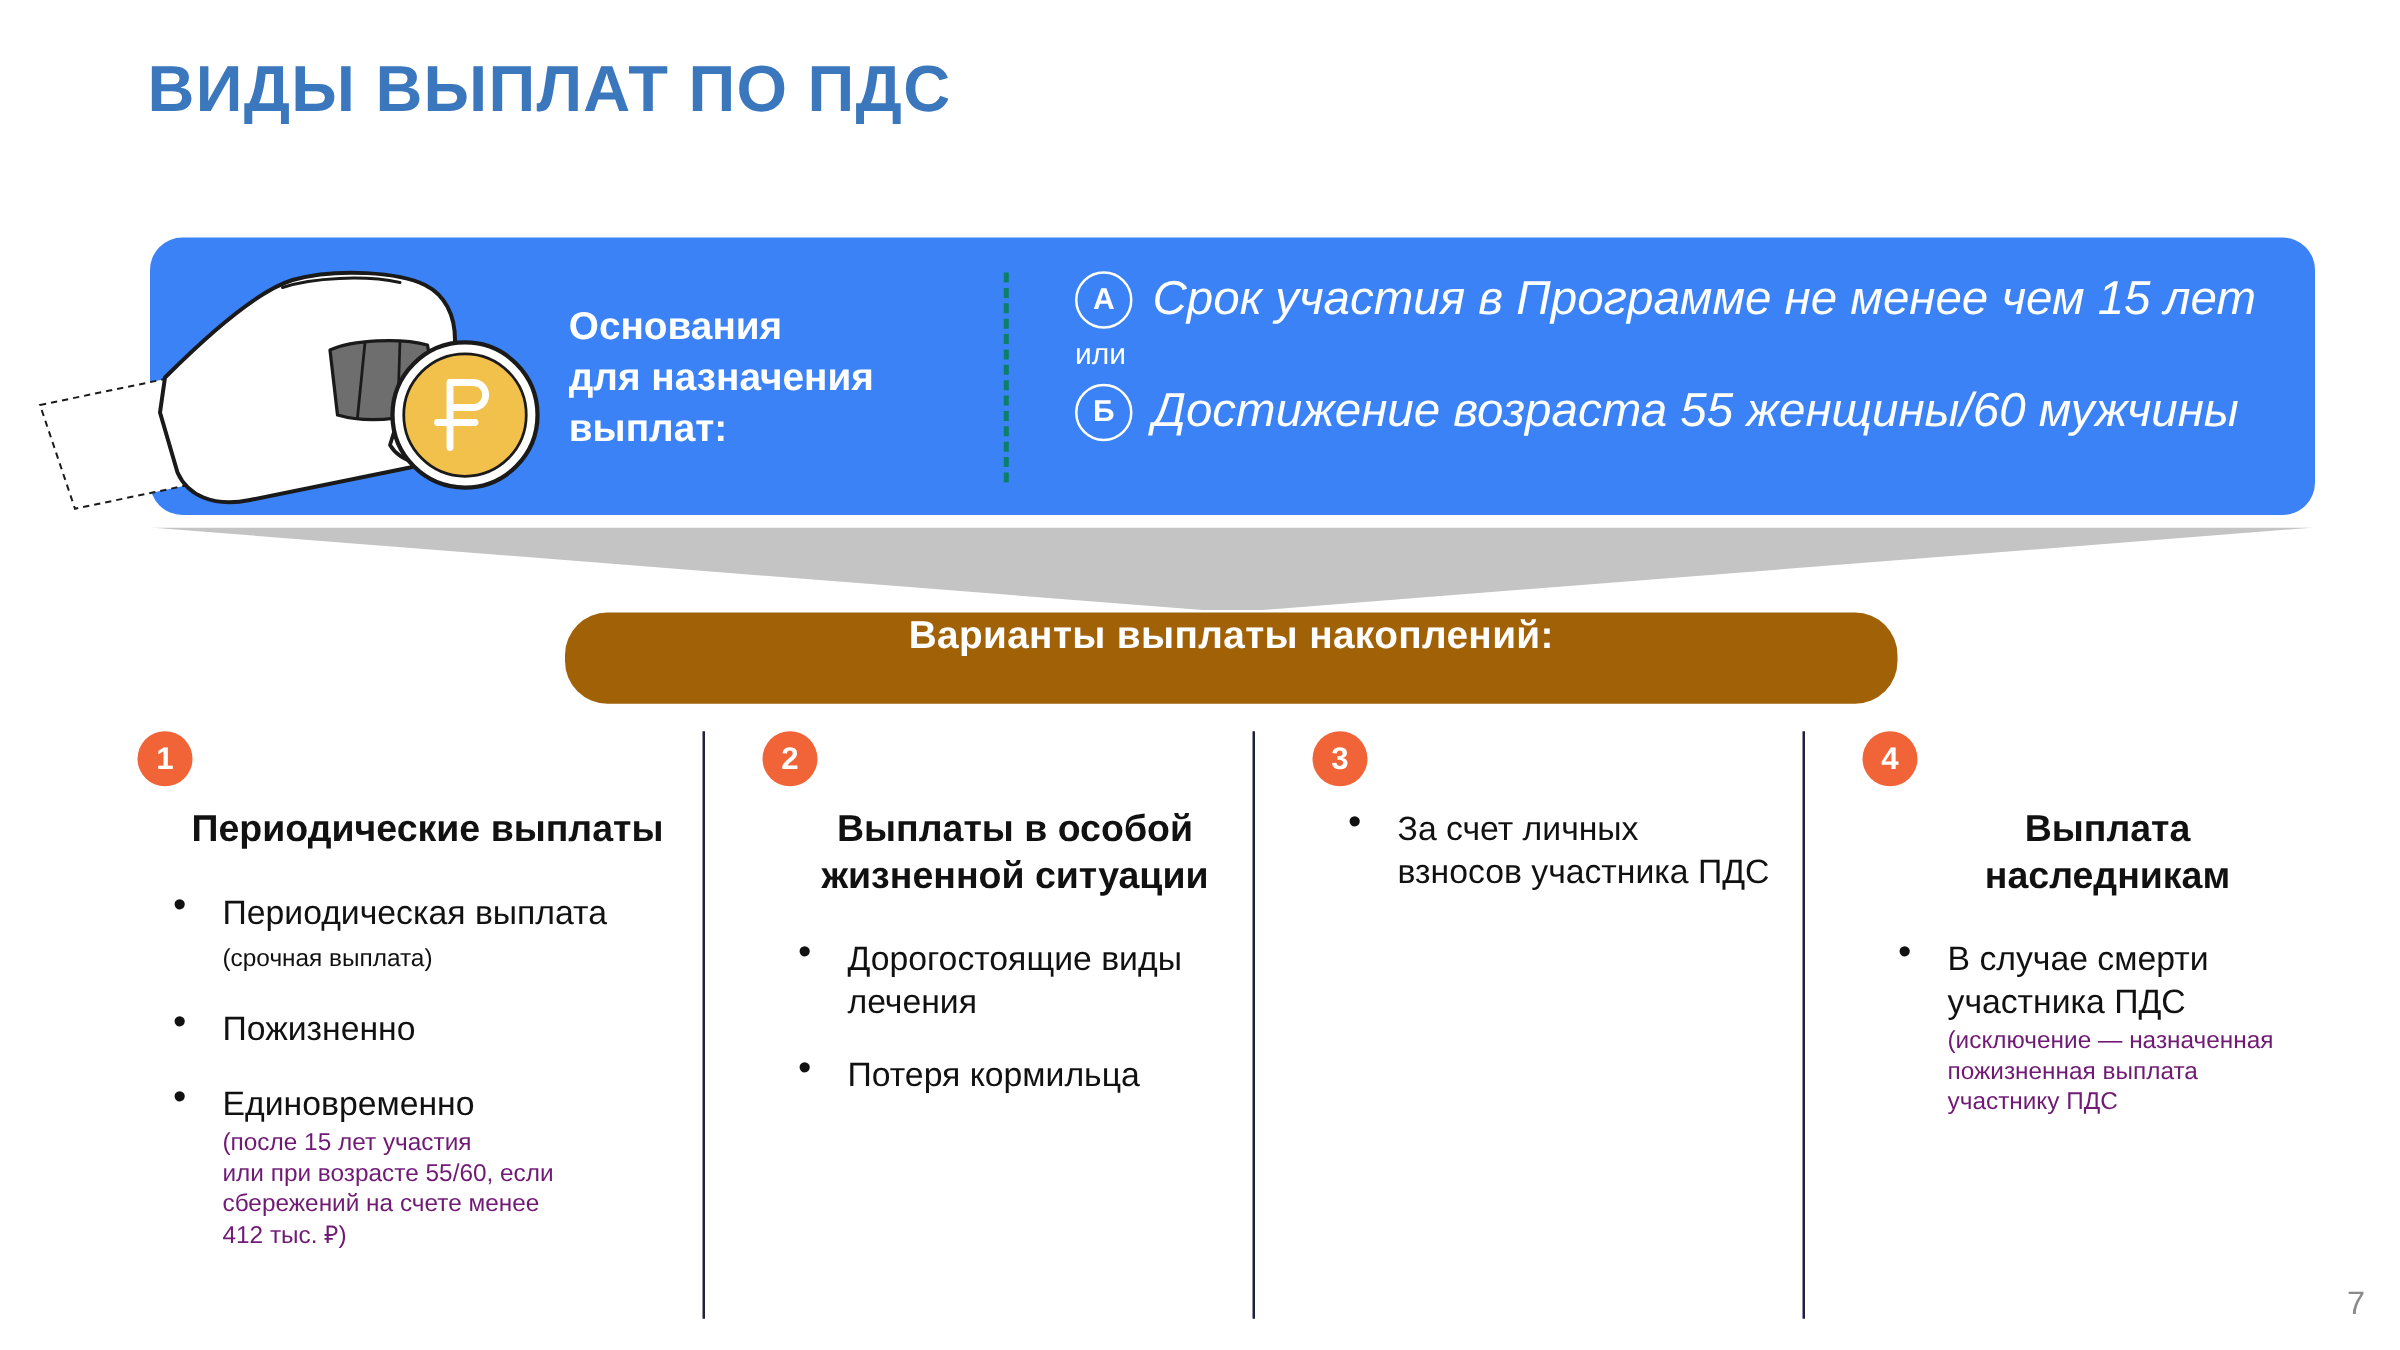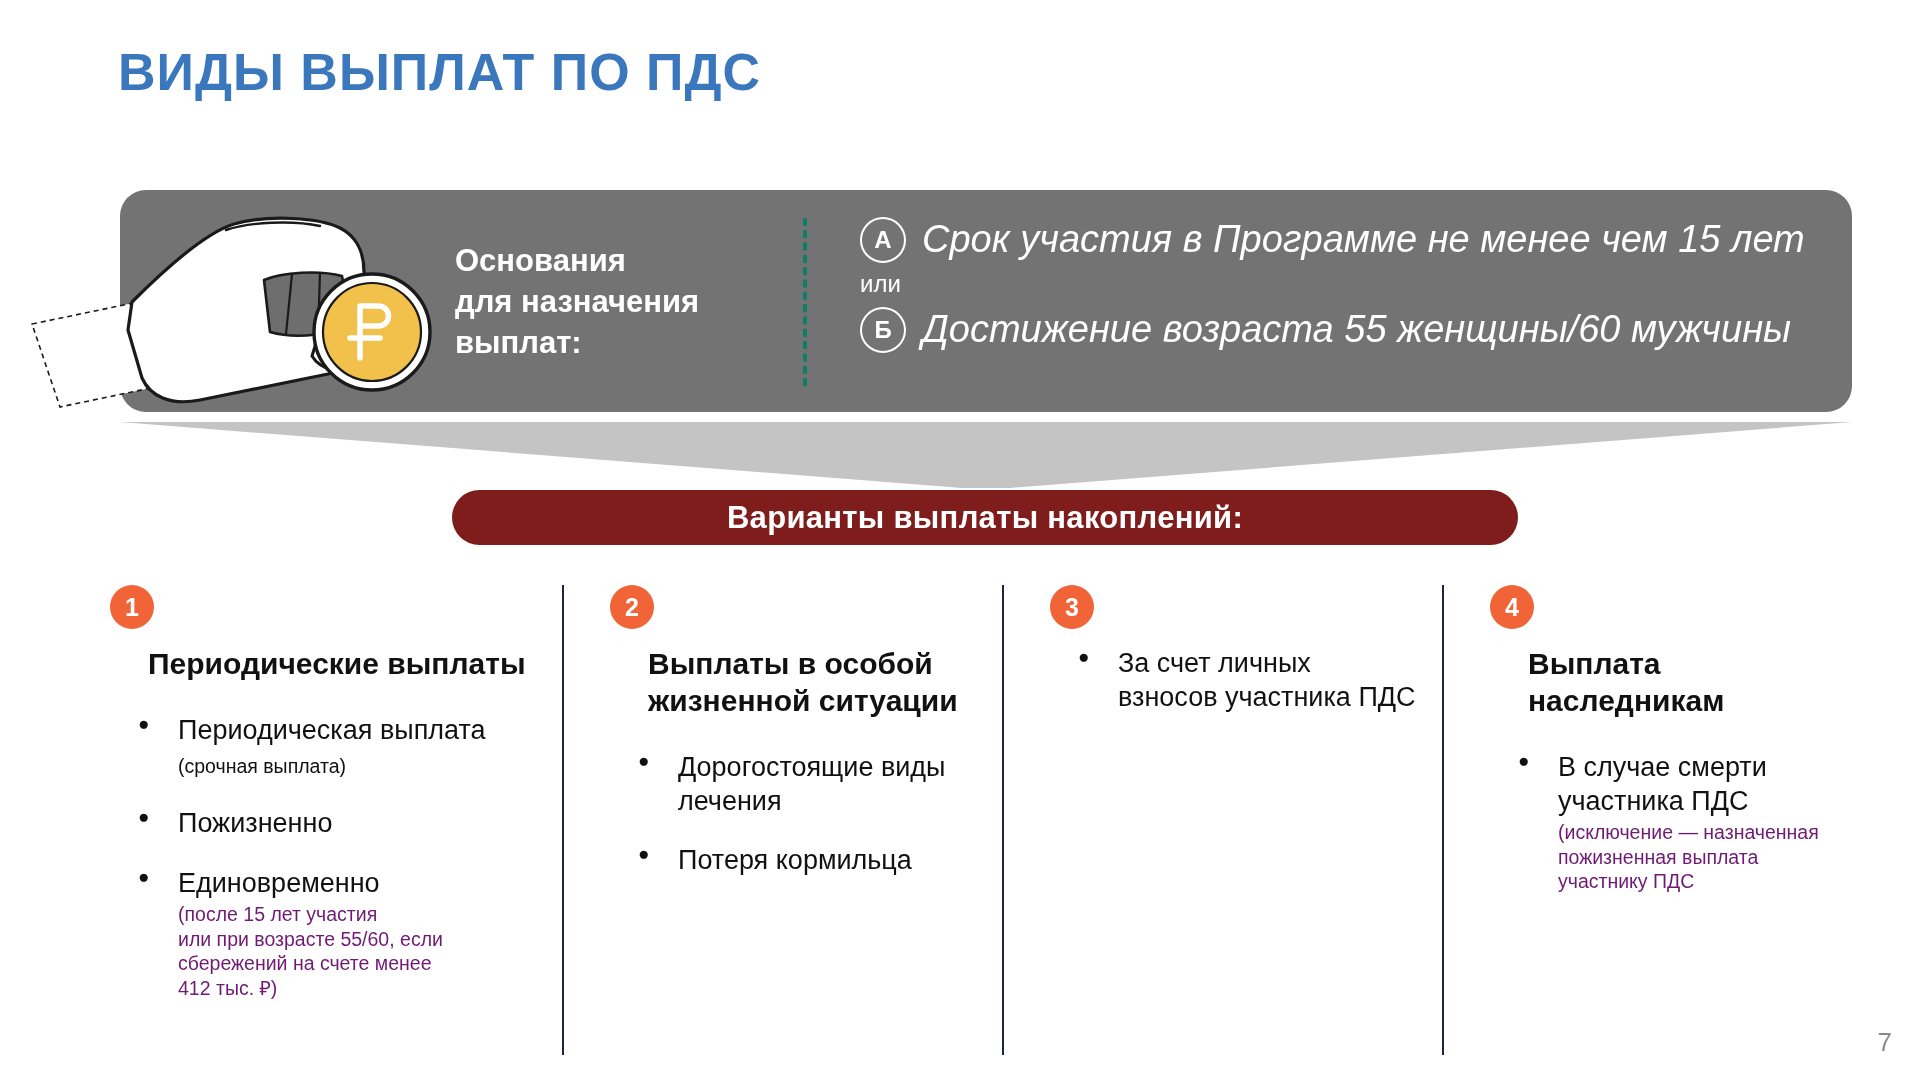--- a/index.html
+++ b/index.html
@@ -28,21 +28,21 @@
     white-space: nowrap;
   }
 
   
   .green-banner {
     position: absolute;
     left: 120px;
     top: 190px;
     width: 1732px;
     height: 222px;
-    background: #737373;
+    background: #3b82f6;
     border-radius: 26px;
   }
   .hand-illustration {
     position: absolute;
     left: -100px;
     top: 12px;
     width: 420px;
     height: 215px;
     pointer-events: none;
   }
@@ -110,25 +110,24 @@
     width: 1732px;
     height: 66px;
   }
 
   
   .orange-pill {
     position: absolute;
     left: 452px;
     top: 490px;
     width: 1066px;
-    height: 55px;
-    background: #7f1d1d;
+    height: 73px;
+    background: #a16207;
     border-radius: 34px;
     display: flex;
-    align-items: center;
     justify-content: center;
   }
   .orange-pill-text {
     color: #ffffff;
     font-size: 31px;
     font-weight: bold;
     letter-spacing: 0.3px;
   }
 
   
@@ -166,20 +165,21 @@
     justify-content: center;
     margin-bottom: 17px;
   }
   .col-heading {
     font-size: 30px;
     font-weight: bold;
     color: #111111;
     line-height: 1.23;
     margin-left: 38px;
     margin-bottom: 30px;
+    text-align: center;
   }
   .bullets {
     margin: 0;
     padding: 0;
     list-style: none;
     margin-left: 26px;
   }
   .bullets li {
     position: relative;
     padding-left: 42px;

